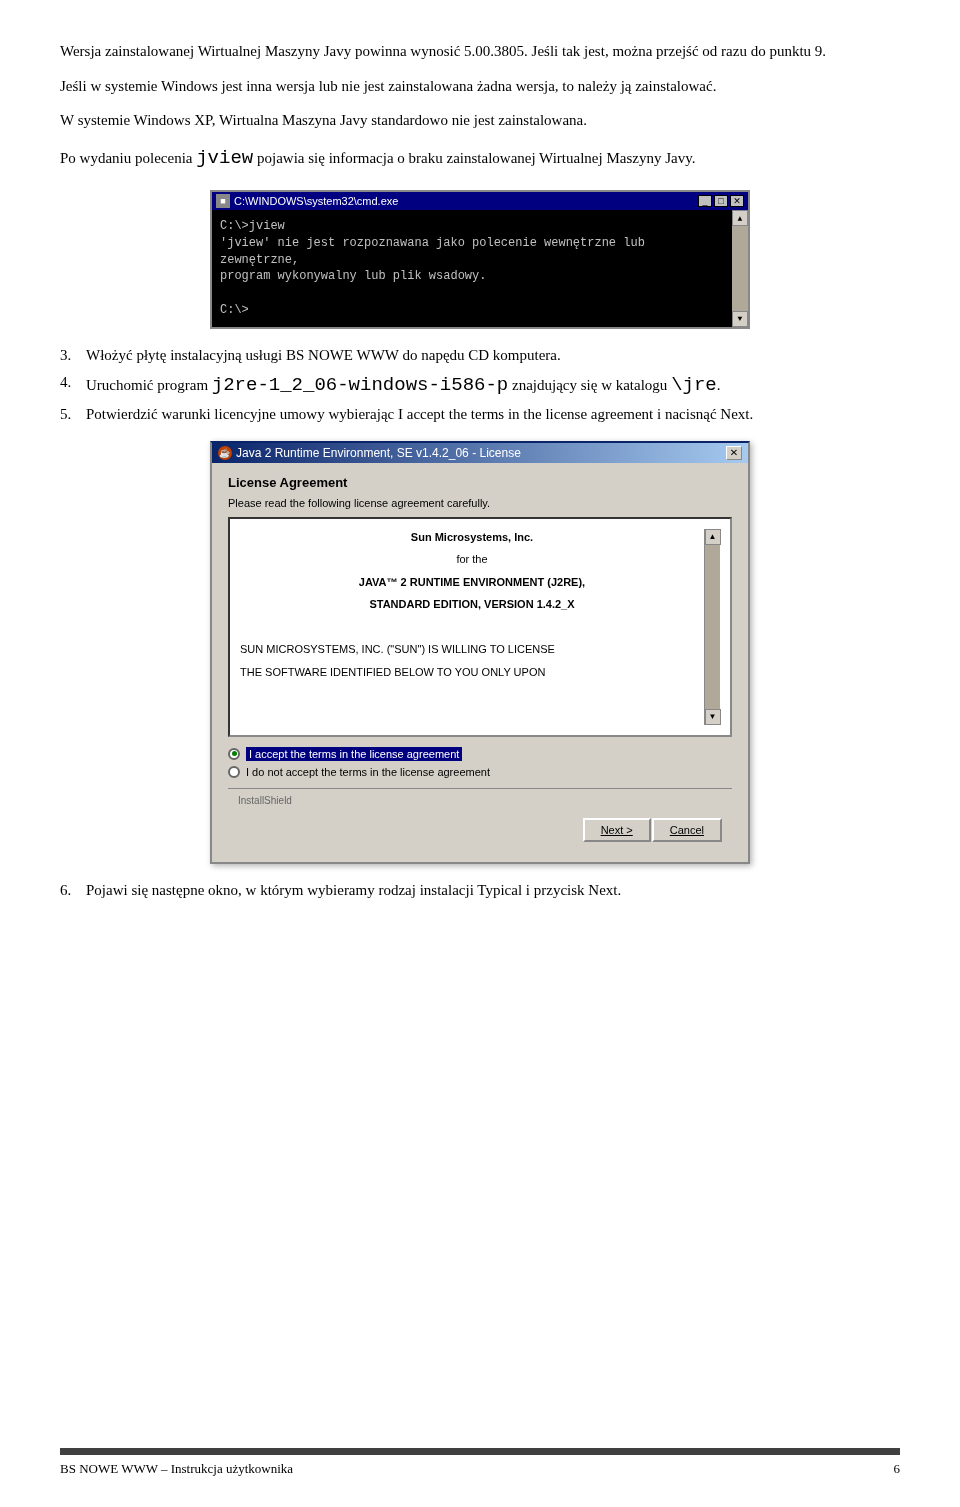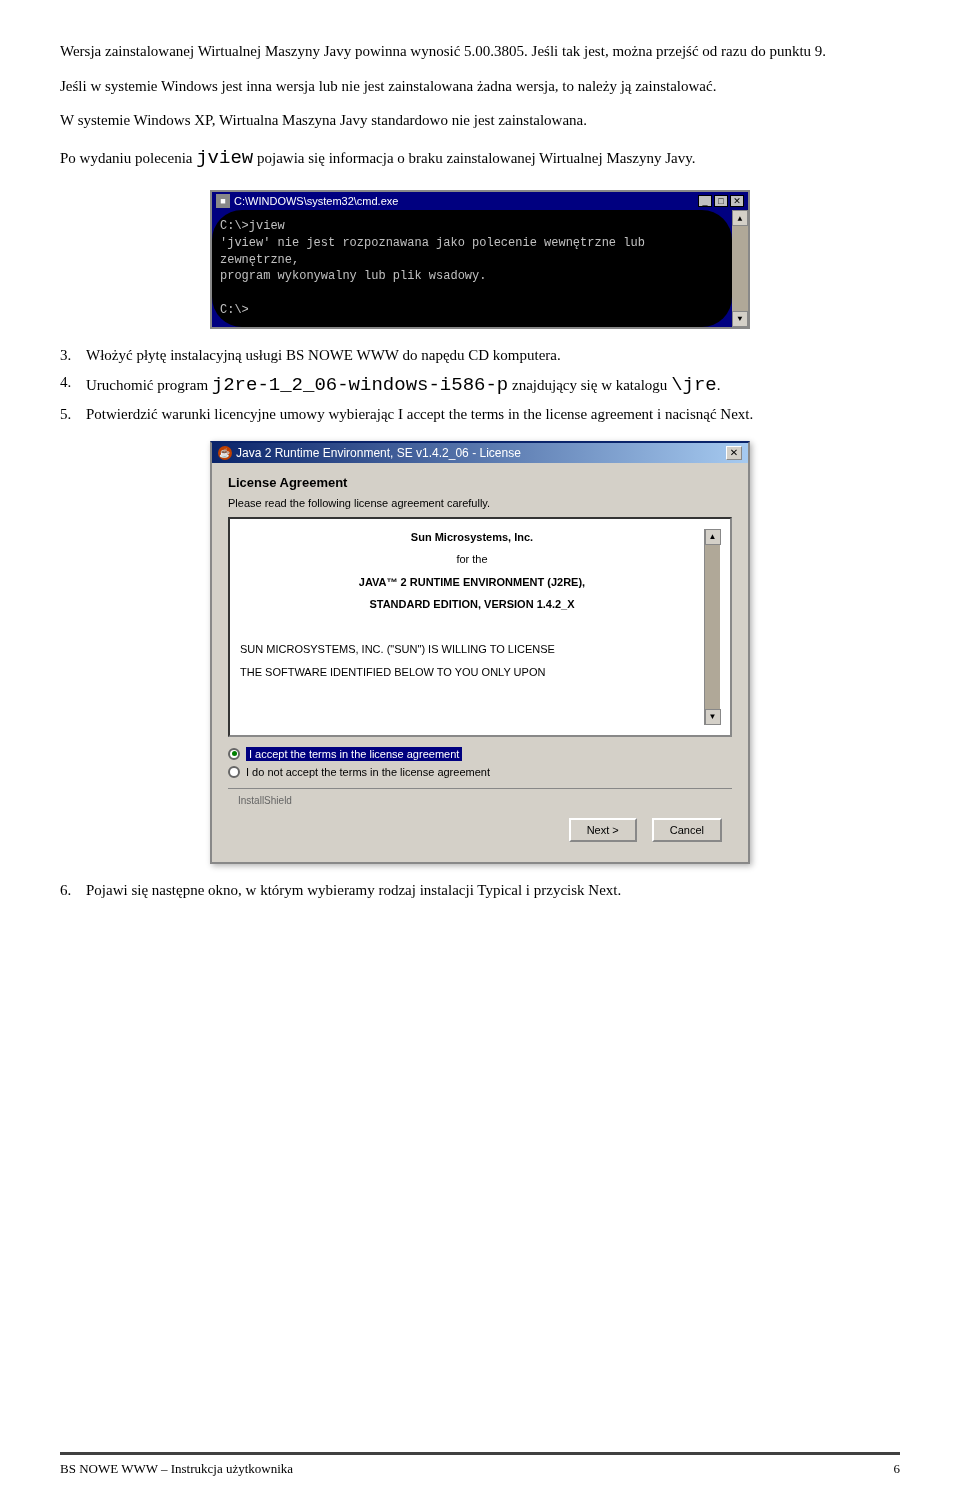--- a/index.html
+++ b/index.html
@@ -105,21 +105,20 @@
       flex-direction: column;
       align-items: center;
     }
 
     .cmd-container {
       display: flex;
     }
 
     .cmd-main {
       flex: 1;
-      border-radius: 30px;
     }
 
     .numbered-item {
       display: flex;
       gap: 8px;
       margin-bottom: 10px;
       align-items: flex-start;
     }
 
     .numbered-item .num {
@@ -290,23 +289,24 @@
       border-top: 1px solid #888;
       padding: 6px 10px 4px 10px;
       font-size: 10px;
       color: #666;
       margin-top: 8px;
     }
 
     .dialog-buttons {
       display: flex;
       justify-content: flex-end;
-      gap: 15px;
+      gap: 1px;
       padding: 8px 10px;
       background: #d4d0c8;
+      text-decoration: underline;
     }
 
     .win-btn {
       padding: 4px 16px;
       background: #d4d0c8;
       border: 2px solid #888;
       border-top-color: #ffffff;
       border-left-color: #ffffff;
       font-size: 11px;
       font-family: "MS Sans Serif", Arial, sans-serif;
@@ -314,21 +314,21 @@
       min-width: 65px;
     }
 
     .footer {
       position: fixed;
       bottom: 30px;
       left: 60px;
       right: 60px;
       display: flex;
       justify-content: space-between;
-      border-top: 3px solid #404040;
+      border-top: 7px solid #404040;
       padding-top: 6px;
       font-size: 13px;
       width: 840px;
     }
 
     b, strong {
       font-weight: normal;
     }
 
     code, .code {

